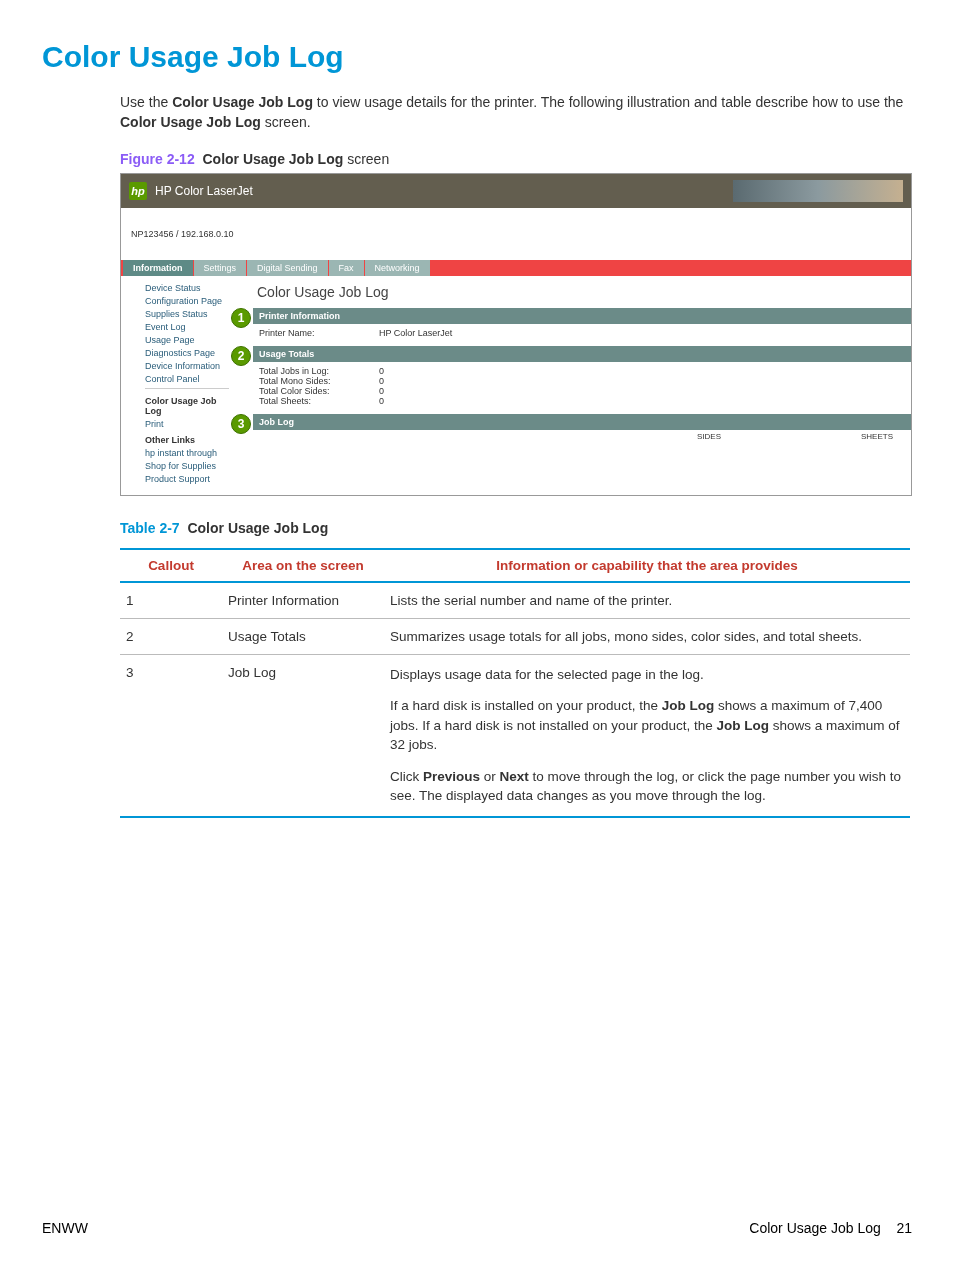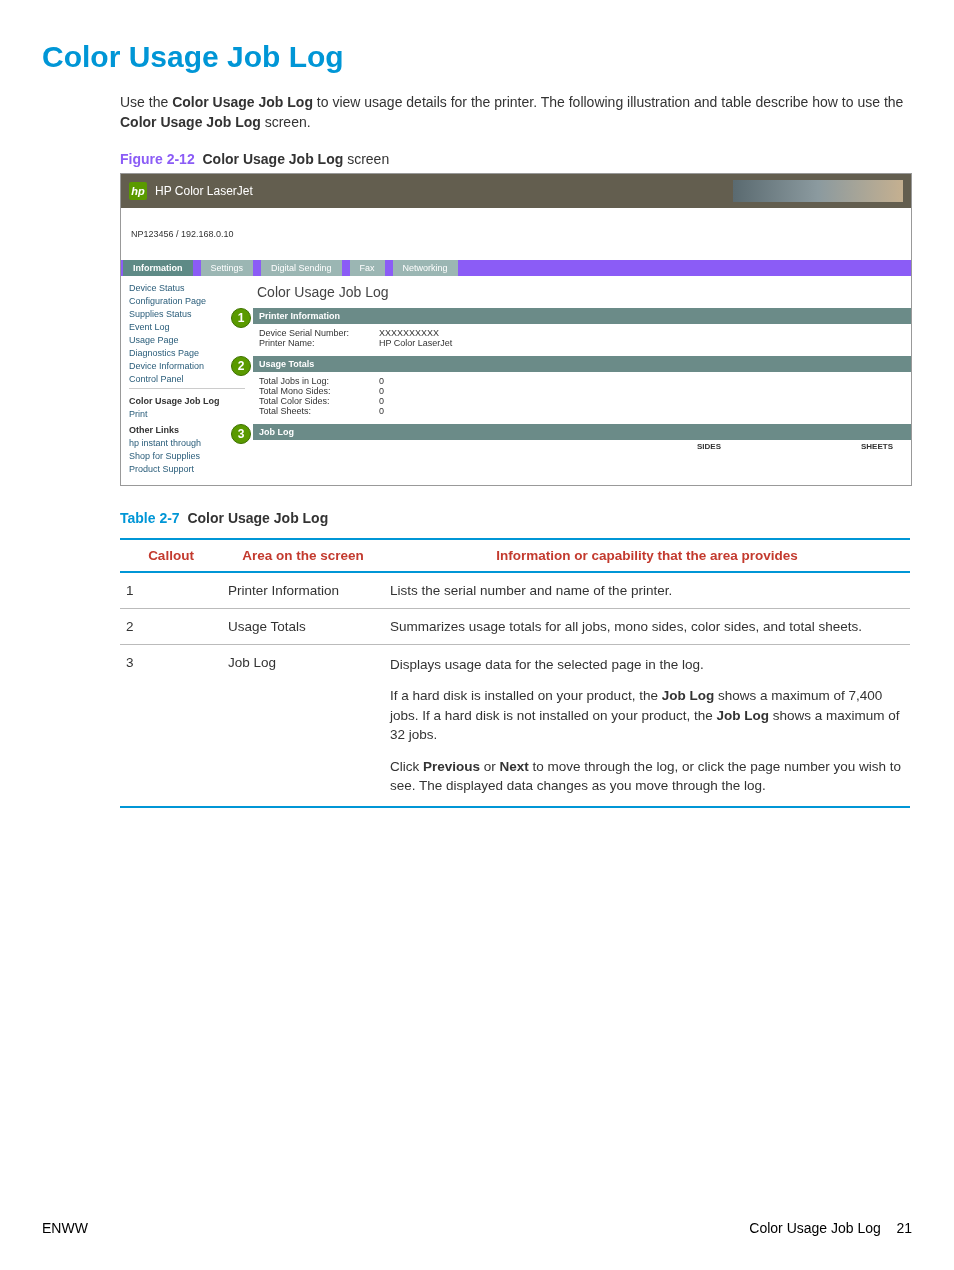--- a/index.html
+++ b/index.html
@@ -51,49 +51,49 @@
     }
     .hp-logo {
       width: 18px; height: 18px; background: #5A9A00; border-radius: 2px;
       display: flex; align-items: center; justify-content: center;
       color: #fff; font-style: italic; font-weight: bold; font-size: 11px;
     }
     .ss-ip {
       padding: 21px 10px; font-size: 9px; color: #333;
     }
     .ss-tabs {
-      display: flex; gap: 8px; background: #8b5cf6; padding-left:2px;
+      display: flex; gap: 1px; background: #ef4444; padding-left:2px;
     }
     .ss-tab {
       background: #9BB6B3; color: #fff; padding: 3px 10px; font-size: 9px;
     }
     .ss-tab.active { background: #5E8A86; font-weight: bold; }
     .ss-body { display: flex; }
     .ss-side {
       width: 116px; padding: 4px 8px 8px 8px; font-size: 9px; color: #2A5D7A;
     }
-    .ss-side div { margin: 3px 0; }
+    .ss-side div { margin: 3px 16px; }
     .ss-side .active { font-weight: bold; color: #333; }
     .ss-side .section-head { color: #333; font-weight: bold; margin-top: 6px; }
     .ss-main { flex: 1; position: relative; padding: 4px 0 0 0; }
     .ss-page-title { font-size: 14px; font-weight: normal; color: #444; padding: 4px 0 8px 4px; }
     .ss-section-bar {
       background: #6B8B88; color: #fff; padding: 3px 6px; font-weight: bold; font-size: 9px;
     }
     .ss-section-body {
       padding: 4px 6px 8px 6px; font-size: 9px; color: #333;
     }
     .ss-row { display: flex; }
     .ss-row .lbl { width: 120px; }
     .ss-joblog-head {
       background: #6B8B88; color: #fff; display: flex; font-size: 9px; font-weight: bold;
     }
     .ss-joblog-head div { padding: 3px 4px; }
     .ss-joblog-pre {
-      display: flex; justify-content: flex-end; gap: 140px; padding: 2px 18px 2px 0; font-weight: bold; font-size: 8px;
+      display: flex; justify-content: flex-end; gap: 140px; padding: 2px 18px 2px 0; font-weight: normal; font-size: 8px;
     }
     .callout {
       position: absolute;
       left: -22px;
       width: 18px; height: 18px; border-radius: 50%;
       background: #5A9A00; color: #fff; font-weight: bold; font-size: 12px;
       display: flex; align-items: center; justify-content: center;
       border: 1px solid #3E7200;
     }
     .ss-main-inner { position: relative; }
@@ -198,24 +198,20 @@
       </div>
       <div class="ss-main">
         <div class="ss-main-inner">
           <div class="ss-page-title">Color Usage Job Log</div>
 
           <div style="position:relative;">
             <div class="callout" style="top:0;">1</div>
             <div class="ss-section-bar">Printer Information</div>
             <div class="ss-section-body">
               <div class="ss-row">
-                  <div class="lbl">Device Serial Number:</div>
-                  <div>XXXXXXXXXX</div>
-                </div>
-              <div class="ss-row">
                   <div class="lbl">Printer Name:</div>
                   <div>HP Color LaserJet</div>
                 </div>
             </div>
           </div>
 
           <div style="position:relative;">
             <div class="callout" style="top:0;">2</div>
             <div class="ss-section-bar">Usage Totals</div>
             <div class="ss-section-body">

